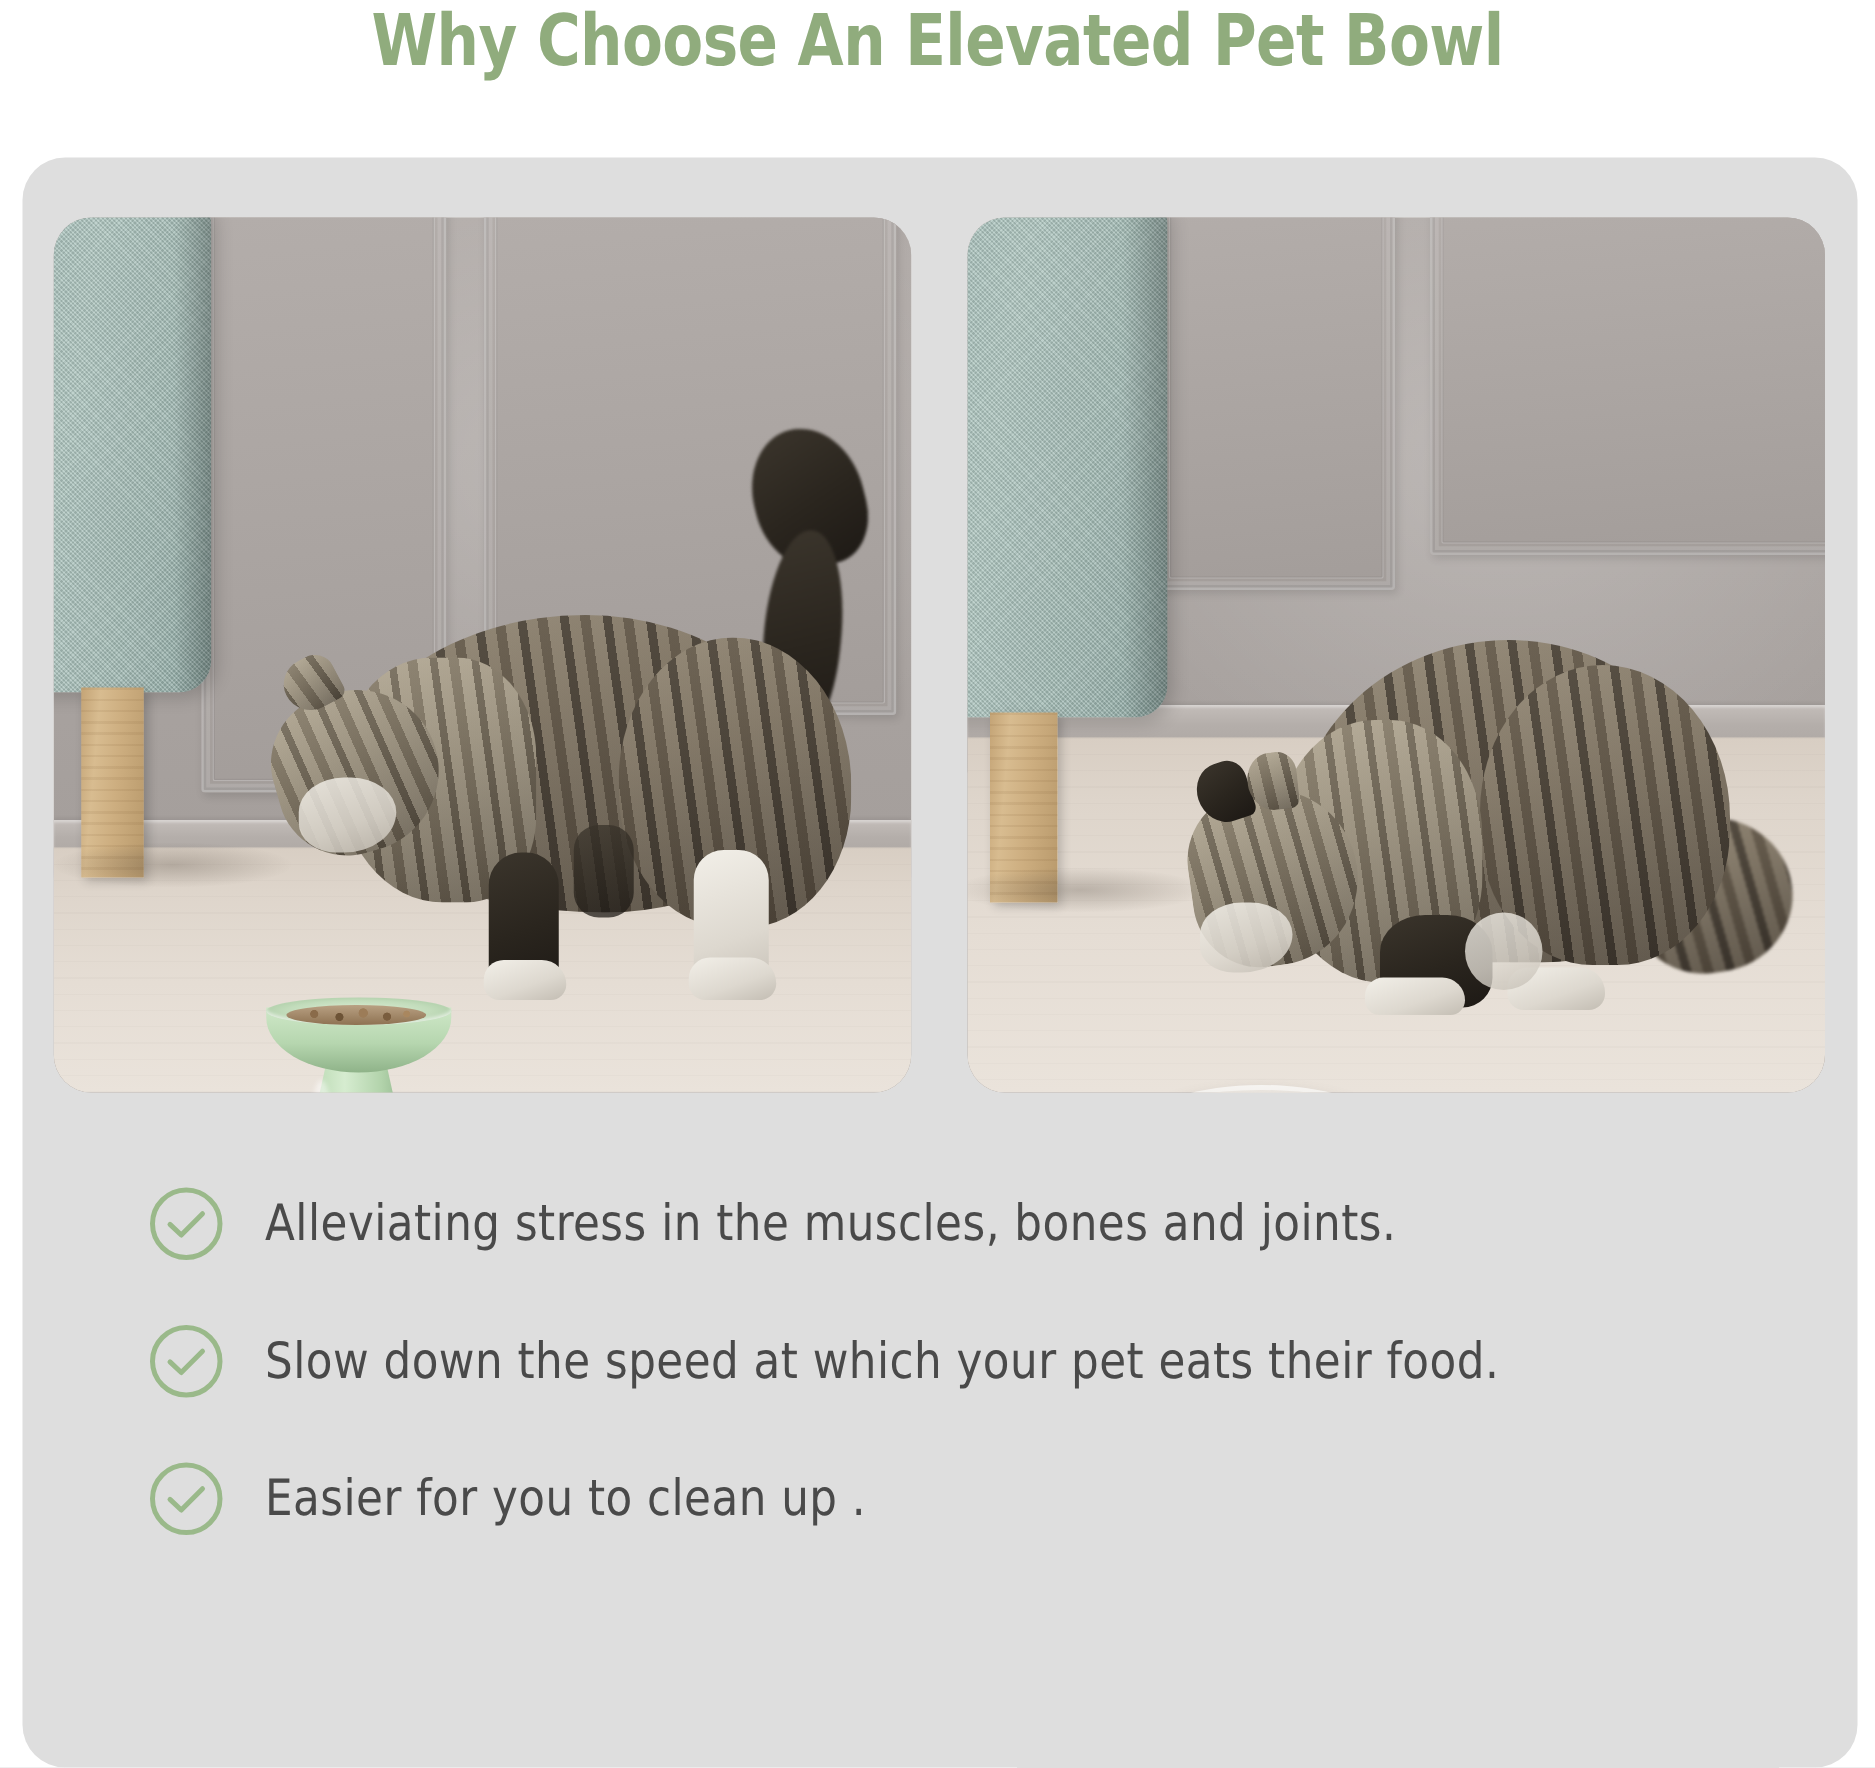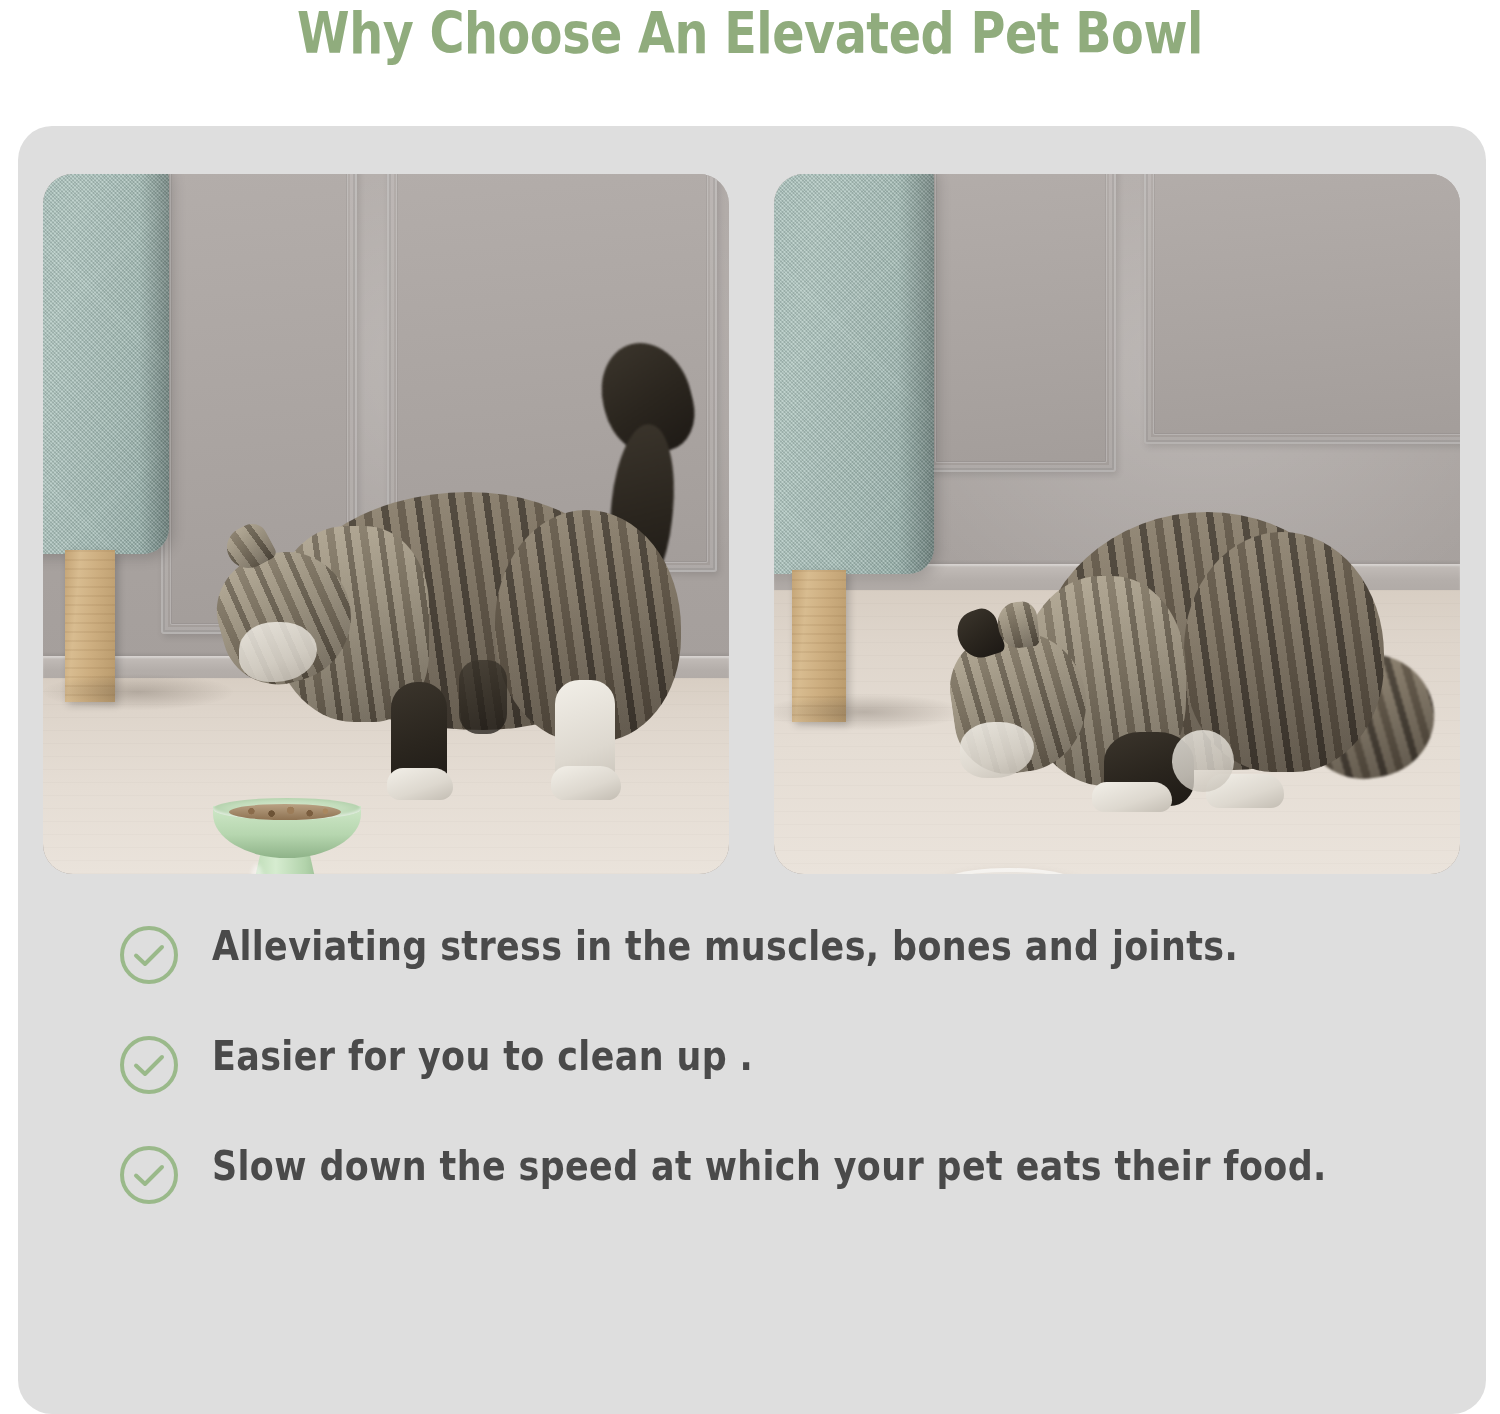--- a/index.html
+++ b/index.html
@@ -234,23 +234,22 @@
 
   
   .features {
     position: absolute;
     left: 100px;
     top: 798px;
     width: 1330px;
   }
   .feature-item {
     display: flex;
-    align-items: flex-start;
+    align-items: center;
     height: 110px;
-    font-weight: bold;
   }
   .check-icon {
     flex: 0 0 auto;
     width: 62px;
     height: 62px;
     margin-right: 32px;
   }
   .check-icon svg { display: block; width: 62px; height: 62px; }
   .feature-text {
     font-family: "DejaVu Sans Condensed", "Liberation Sans Narrow", "Liberation Sans", sans-serif;
@@ -376,27 +375,27 @@
     </div>
 
 
     <div class="feature-item">
       <span class="check-icon">
         <svg viewBox="0 0 62 62" xmlns="http://www.w3.org/2000/svg">
           <circle cx="31" cy="31" r="27" fill="none" stroke="#9ab98a" stroke-width="4"></circle>
           <path d="M18 31.5 L27 40 L44 23" fill="none" stroke="#9ab98a" stroke-width="4" stroke-linecap="round" stroke-linejoin="round"></path>
         </svg>
       </span>
-      <span class="feature-text">Easier for you to clean up .</span>
+      <span class="feature-text">Slow down the speed at which your pet eats their food.</span>
     </div>
 
     <div class="feature-item">
       <span class="check-icon">
         <svg viewBox="0 0 62 62" xmlns="http://www.w3.org/2000/svg">
           <circle cx="31" cy="31" r="27" fill="none" stroke="#9ab98a" stroke-width="4"></circle>
           <path d="M18 31.5 L27 40 L44 23" fill="none" stroke="#9ab98a" stroke-width="4" stroke-linecap="round" stroke-linejoin="round"></path>
         </svg>
       </span>
-      <span class="feature-text">Slow down the speed at which your pet eats their food.</span>
+      <span class="feature-text">Easier for you to clean up .</span>
     </div>
 
   </div>
 </div>
 
 </body></html>

